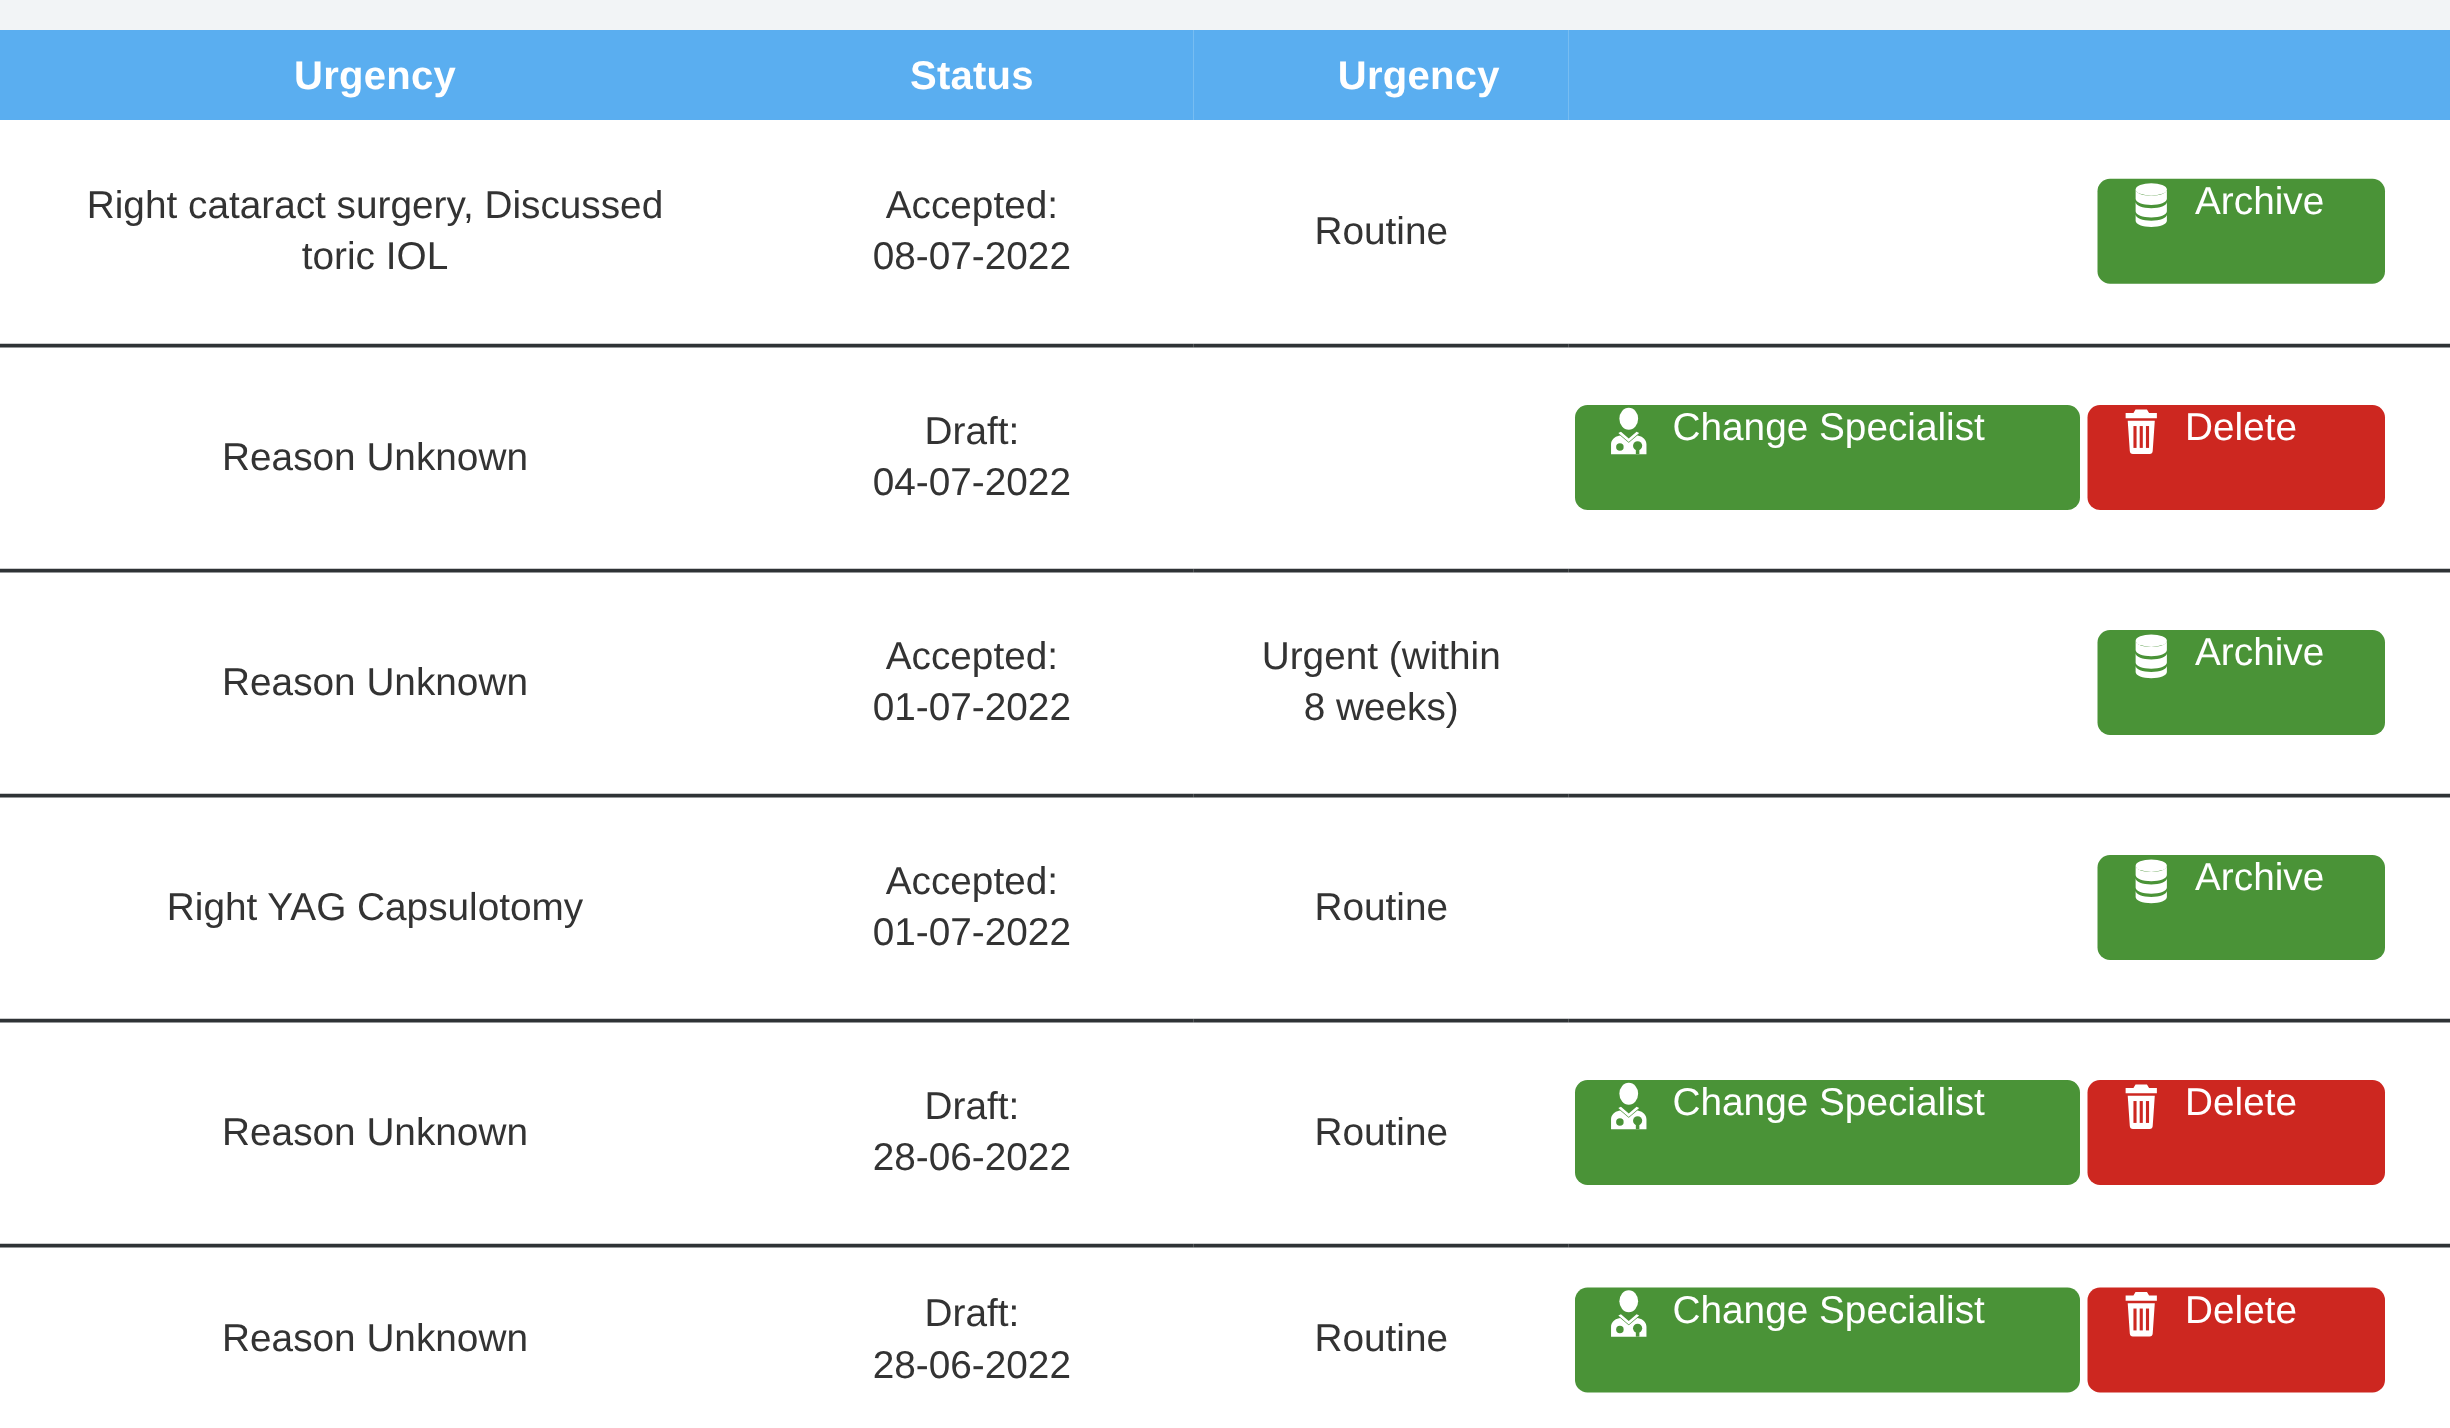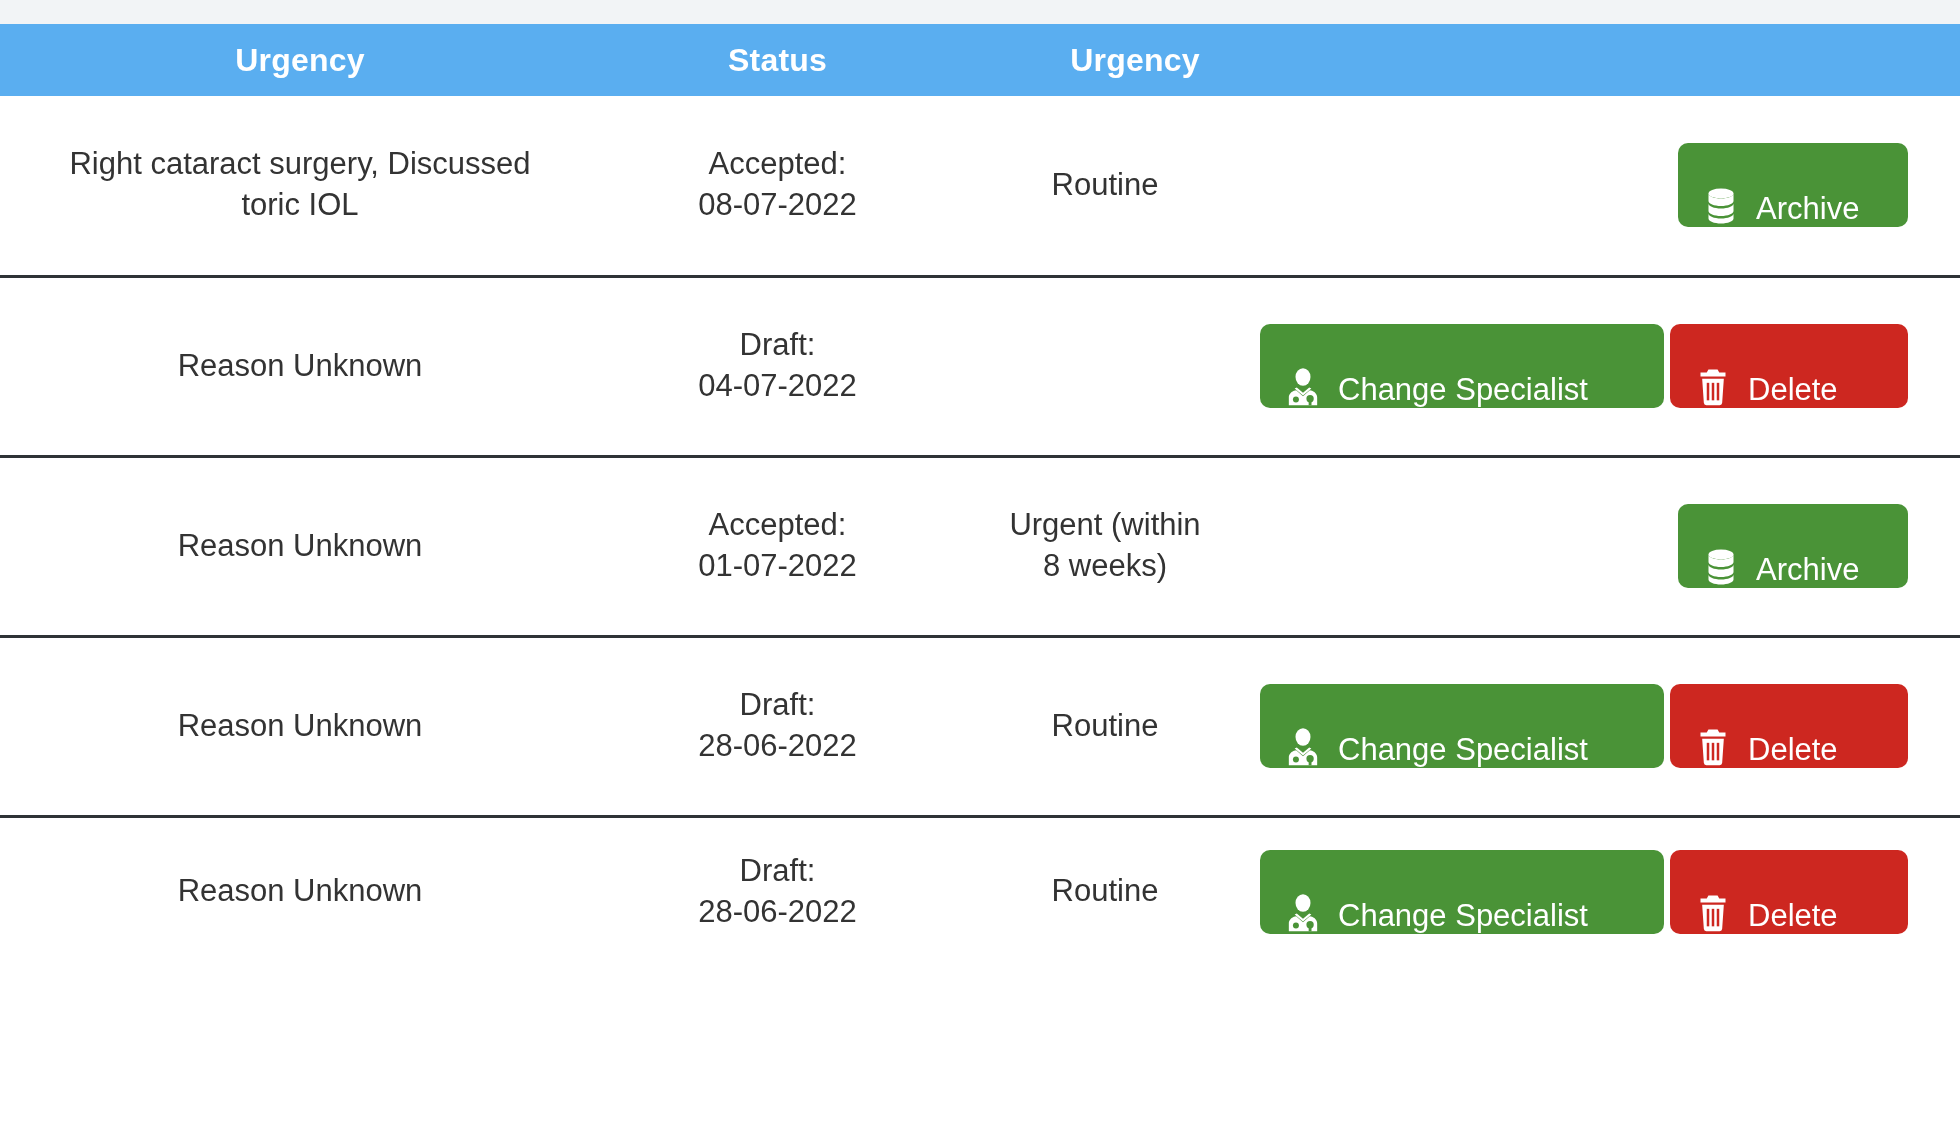--- a/index.html
+++ b/index.html
@@ -78,21 +78,21 @@
 
   .cell-actions {
     text-align: right;
     padding-right: 52px;
     white-space: nowrap;
   }
 
   
   .btn {
     display: inline-flex;
-    align-items: flex-end;
+    align-items: flex-start;
     gap: 14px;
     border: none;
     border-radius: 10px;
     color: #ffffff;
     font-family: "Liberation Sans", sans-serif;
     font-size: 31px;
     height: 84px;
     padding: 0 22px;
     cursor: pointer;
     vertical-align: middle;
@@ -198,20 +198,37 @@
                   <ellipse cx="24" cy="9" rx="15" ry="6" fill="#fff"></ellipse>
                   <path d="M9 9v9c0 3.3 6.7 6 15 6s15-2.7 15-6V9c0 3.3-6.7 6-15 6S9 12.3 9 9z" fill="#fff"></path>
                   <path d="M9 21v9c0 3.3 6.7 6 15 6s15-2.7 15-6v-9c0 3.3-6.7 6-15 6S9 24.3 9 21z" fill="#fff"></path>
                   <path d="M9 33v6c0 3.3 6.7 6 15 6s15-2.7 15-6v-6c0 3.3-6.7 6-15 6S9 36.3 9 33z" fill="#fff"></path>
                 </svg>
               </span>
               <span class="lbl">Archive</span>
             </button></td>
         </tr>
         <tr>
+          <td class="cell-reason">Right YAG Capsulotomy</td>
+          <td class="cell-status">Accepted:
+01-07-2022</td>
+          <td class="cell-urgency">Routine</td>
+          <td class="cell-actions"><button class="btn btn-green btn-archive">
+              <span class="ico">
+                <svg viewBox="0 0 48 48" width="40" height="40" aria-hidden="true">
+                  <ellipse cx="24" cy="9" rx="15" ry="6" fill="#fff"></ellipse>
+                  <path d="M9 9v9c0 3.3 6.7 6 15 6s15-2.7 15-6V9c0 3.3-6.7 6-15 6S9 12.3 9 9z" fill="#fff"></path>
+                  <path d="M9 21v9c0 3.3 6.7 6 15 6s15-2.7 15-6v-9c0 3.3-6.7 6-15 6S9 24.3 9 21z" fill="#fff"></path>
+                  <path d="M9 33v6c0 3.3 6.7 6 15 6s15-2.7 15-6v-6c0 3.3-6.7 6-15 6S9 36.3 9 33z" fill="#fff"></path>
+                </svg>
+              </span>
+              <span class="lbl">Archive</span>
+            </button></td>
+        </tr>
+        <tr>
           <td class="cell-reason">Reason Unknown</td>
           <td class="cell-status">Draft:
 28-06-2022</td>
           <td class="cell-urgency">Routine</td>
           <td class="cell-actions"><button class="btn btn-green btn-change">
               <span class="ico">
                 <svg viewBox="0 0 48 48" width="40" height="40" aria-hidden="true">
                   <ellipse cx="24" cy="12" rx="9" ry="10.5" fill="#fff"></ellipse>
                   <path d="M16.5 24.5 24 31l7.5-6.5 2.5 1.2-10 8.6-10-8.6z" fill="#fff"></path>
                   <path d="M7 46v-9.5c0-4 3.4-7.4 7.6-8.2l1.2-.3 8.2 7 8.2-7 1.2.3c4.2.8 7.6 4.2 7.6 8.2V46z" fill="#fff"></path>

